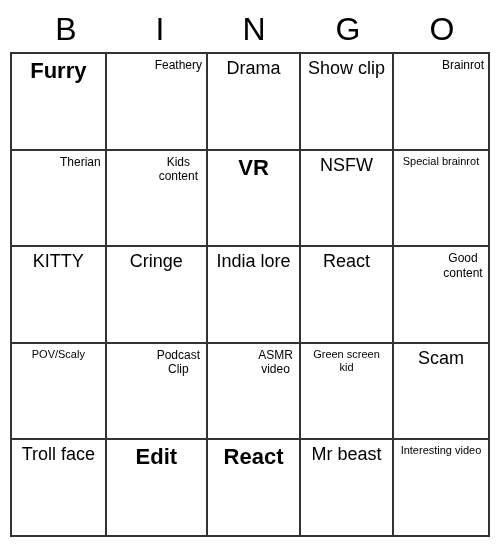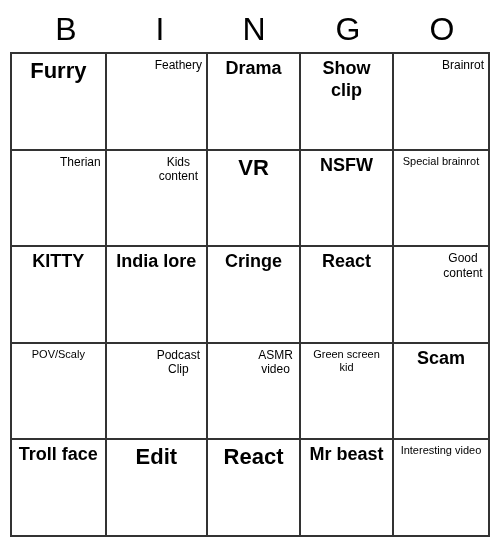--- a/index.html
+++ b/index.html
@@ -66,21 +66,21 @@
       font-size: 14px;
     }
 
     .bingo-cell.large span {
       font-size: 22px;
       font-weight: bold;
     }
 
     .bingo-cell.medium span {
       font-size: 18px;
-      font-weight: bold;
+      font-weight: normal;
     }
 
     .bingo-cell.small span {
       font-size: 12px;
       margin-left: 44px;
     }
 
     .bingo-cell.xsmall span {
       font-size: 11px;
     }
@@ -125,24 +125,24 @@
       <div class="bingo-cell medium">
         <span>NSFW</span>
       </div>
       <div class="bingo-cell xsmall">
         <span>Special brainrot</span>
       </div>
       <div class="bingo-cell medium">
         <span>KITTY</span>
       </div>
       <div class="bingo-cell medium">
-        <span>India lore</span>
+        <span>Cringe</span>
       </div>
       <div class="bingo-cell medium">
-        <span>Cringe</span>
+        <span>India lore</span>
       </div>
       <div class="bingo-cell medium">
         <span>React</span>
       </div>
       <div class="bingo-cell small">
         <span>Good content</span>
       </div>
       <div class="bingo-cell xsmall">
         <span>POV/Scaly</span>
       </div>

